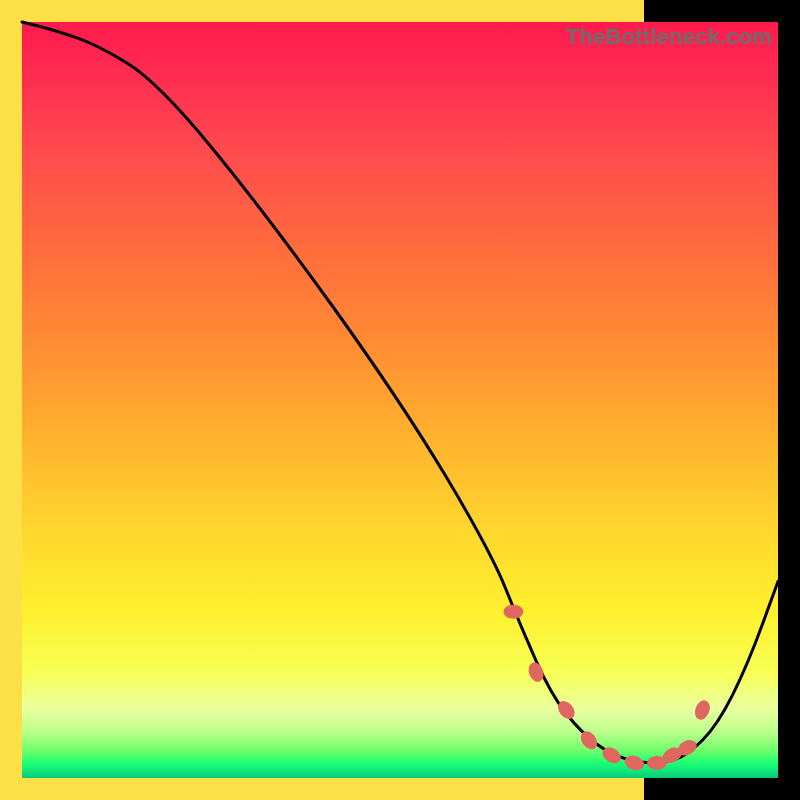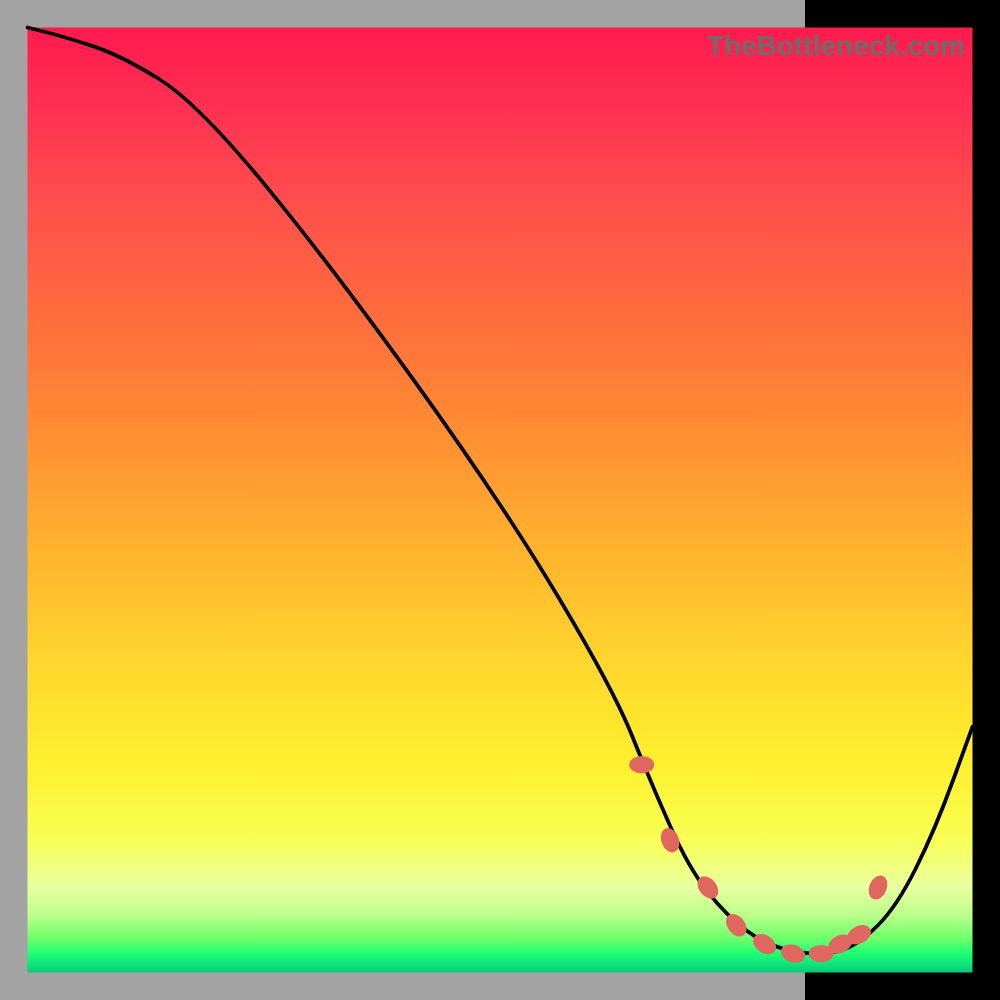--- a/index.html
+++ b/index.html
@@ -8,21 +8,21 @@
     width: 800px;
     height: 800px;
     background: #000;
     overflow: hidden;
     font-family: Arial, Helvetica, sans-serif;
   }
   .frame {
     position: relative;
     width: 644px;
     height: 800px;
-    background: #a3a3a3;
+    background: #fde047;
   }
   .plot-area {
     position: absolute;
     left: 22px;
     top: 22px;
     width: 756px;
     height: 756px;
     
     background: linear-gradient(to bottom,
       #ff1a4d 0%,

